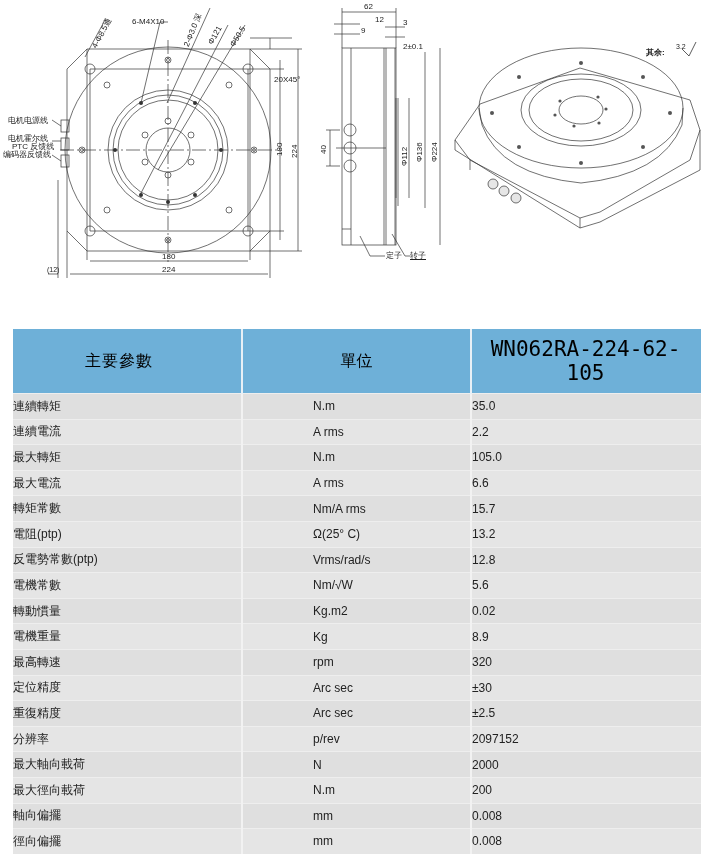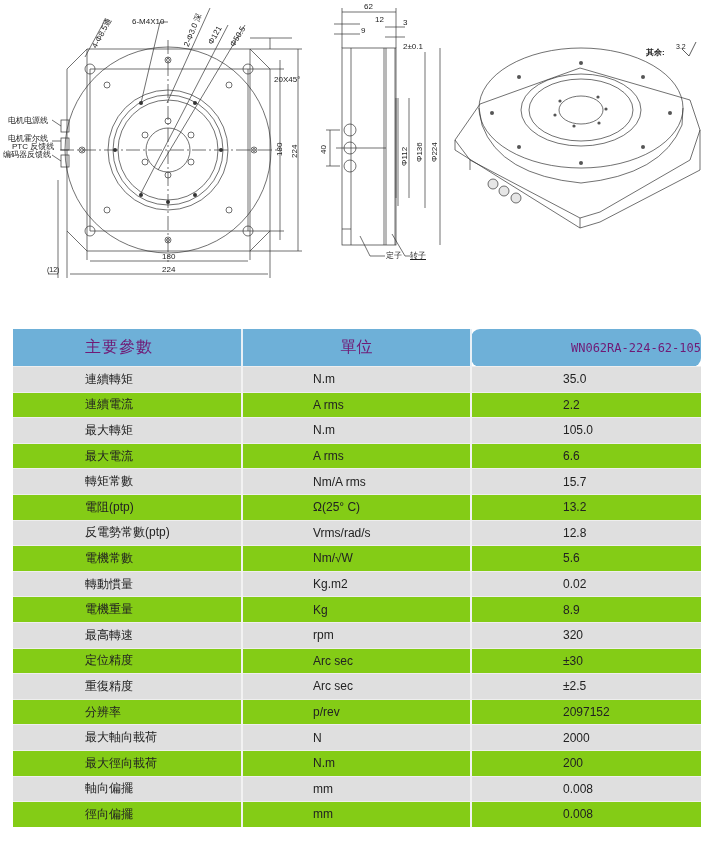--- a/index.html
+++ b/index.html
@@ -5,35 +5,35 @@
   html, body { margin: 0; padding: 0; background: #ffffff; }
   body { width: 710px; height: 863px; position: relative; overflow: hidden;
          font-family: "Liberation Sans", "DejaVu Sans", sans-serif; }
   .drawing { position: absolute; left: 0; top: 0; width: 710px; height: 300px; }
   .drawing svg { position: absolute; left: 0; top: 0; }
   .dtext { position: absolute; font-size: 8px; color: #222; white-space: nowrap;
            font-family: "Liberation Sans", "DejaVu Sans", sans-serif; line-height: 1; }
   .vtext { transform-origin: left top; }
   .spec-table { position: absolute; left: 13px; top: 329px; width: 688px;
                 border-collapse: collapse; table-layout: fixed; }
-  .spec-table th { background: #6eb0d8; color: #701a75; font-weight: normal;
-                   height: 37px; font-size: 16px; padding: 0; border-right: 2px solid #e8f0f6; }
+  .spec-table th { background: #6eb0d8; color: #000000; font-weight: normal;
+                   height: 37px; font-size: 16px; padding: 8px; border-right: 2px solid #e8f0f6; }
   .spec-table th:last-child { border-right: none; }
   .spec-table th.col-param { text-align: left; padding-left: 72px; letter-spacing: 1px; }
   .spec-table th.col-unit { text-align: center; }
-  .spec-table th.col-model { text-align: right; padding-left: 6px;
-       font-family: "DejaVu Sans Mono", "Liberation Mono", monospace; font-size: 12px; border-radius: 9px; }
+  .spec-table th.col-model { text-align: center; padding-left: 6px;
+       font-family: "DejaVu Sans Mono", "Liberation Mono", monospace; font-size: 21px; }
   .spec-table td { height: 24.6px; padding: 0; font-size: 12px; color: #222;
                    border-right: 2px solid #f2f2f2; border-top: 1px solid #eeeeee; }
   .spec-table td:last-child { border-right: none; }
   .spec-table tr.odd td { background: #dfdfdf; }
-  .spec-table tr.even td { background: #84cc16; }
-  .spec-table td.c1 { padding-left: 72px; }
+  .spec-table tr.even td { background: #e5e5e5; }
+  .spec-table td.c1 { }
   .spec-table td.c2 { padding-left: 70px; }
-  .spec-table td.c3 { padding-left: 91px; }
+  .spec-table td.c3 { }
 </style>
 </head>
 <body>
 
 <div class="drawing">
   <svg width="710" height="300" viewBox="0 0 710 300">
     <g stroke="#333" stroke-width="0.7" fill="none">
 
       <polygon points="87,49 250,49 270,69 270,231 250,251 87,251 67,231 67,69"></polygon>
       <line x1="87" y1="49" x2="87" y2="260"></line>

